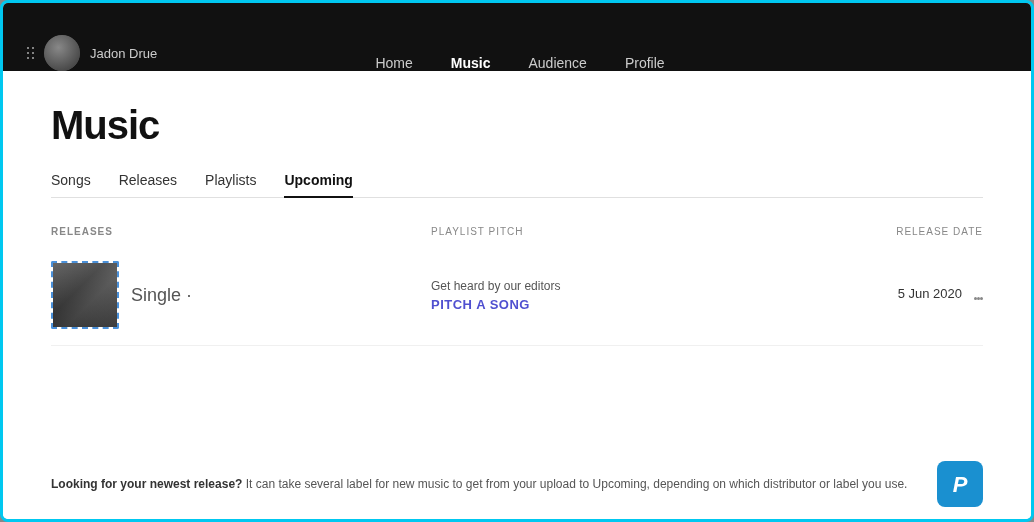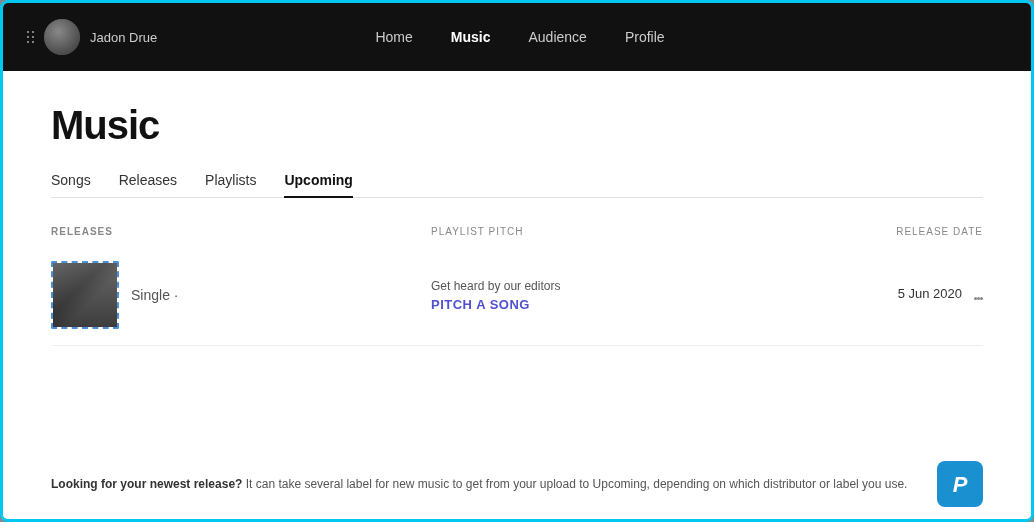--- a/index.html
+++ b/index.html
@@ -19,21 +19,21 @@
       overflow: hidden;
       background: #fff;
       display: flex;
       flex-direction: column;
     }
     
     .topnav {
       background: #111;
       height: 68px;
       display: flex;
-      align-items: center;
+      align-items: flex-end;
       padding: 0 24px;
       flex-shrink: 0;
     }
     .topnav-left {
       display: flex;
       align-items: center;
       gap: 10px;
       flex: 1;
     }
     .avatar {
@@ -174,21 +174,21 @@
       background: linear-gradient(135deg, #555 0%, #2a2a2a 40%, #444 60%, #333 100%);
       position: relative;
     }
     .album-art-inner::after {
       content: '';
       position: absolute;
       inset: 0;
       background: linear-gradient(200deg, rgba(180,180,180,0.3) 0%, rgba(50,50,50,0.5) 100%);
     }
     .release-label {
-      font-size: 14px;
+      font-size: 18px;
       color: #555;
     }
     .pitch-cell {
       flex: 1;
     }
     .pitch-sub {
       font-size: 12px;
       color: #555;
       margin-bottom: 4px;
     }

